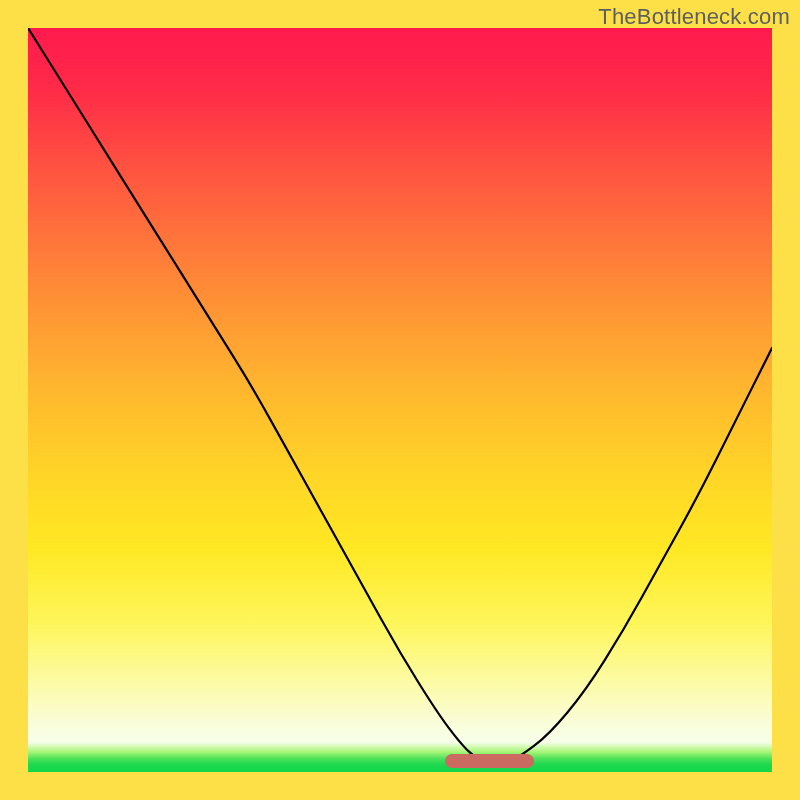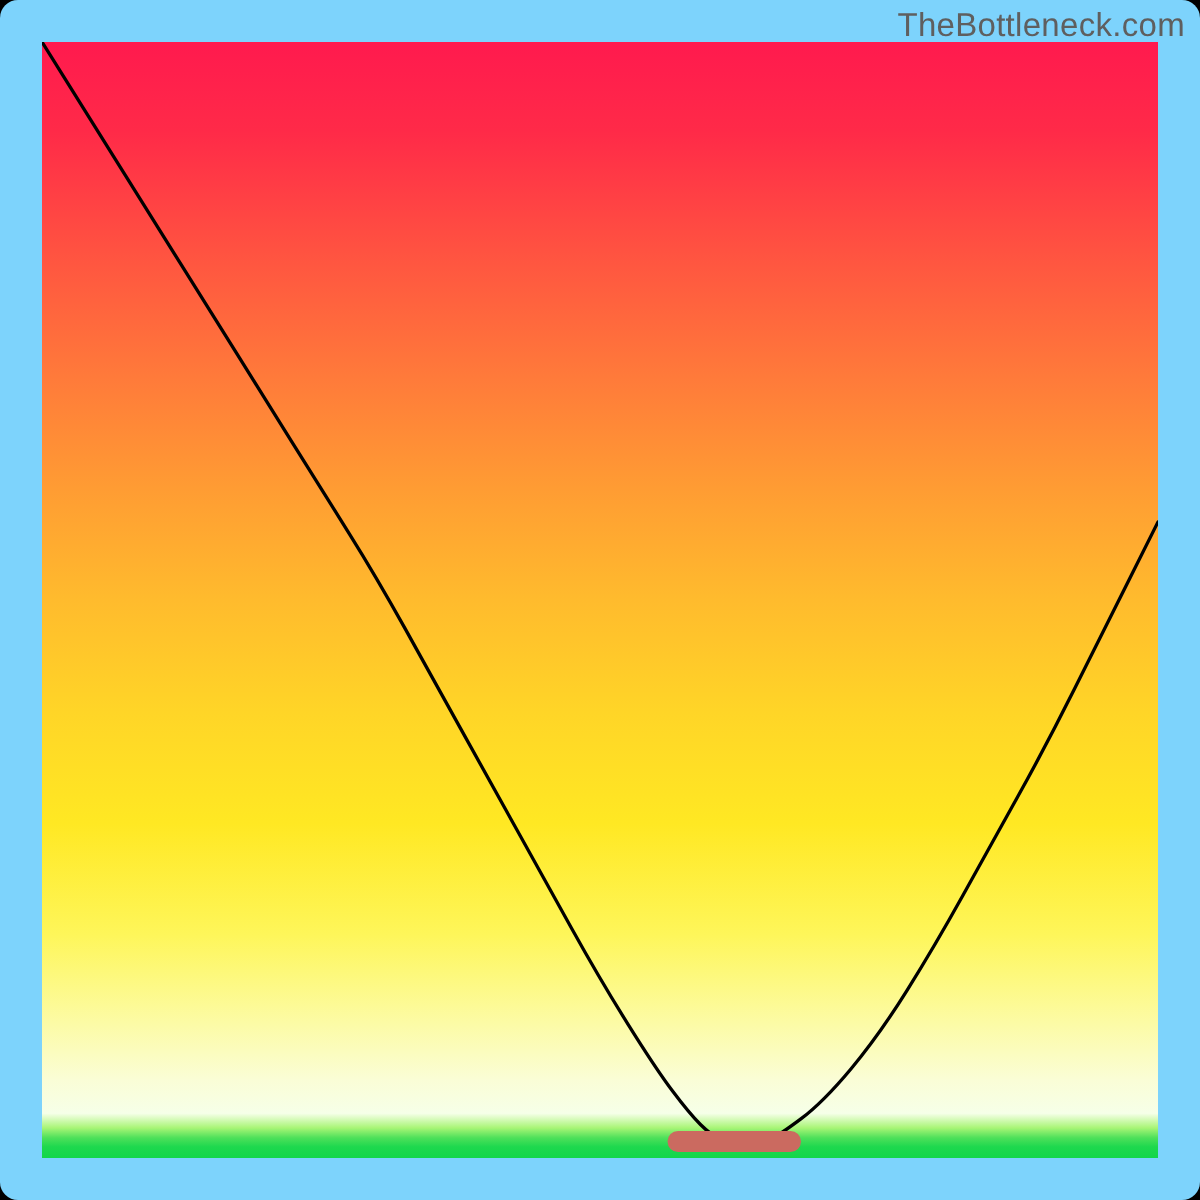--- a/index.html
+++ b/index.html
@@ -8,22 +8,21 @@
     width: 800px;
     height: 800px;
     background: #000;
     overflow: hidden;
     font-family: Arial, Helvetica, sans-serif;
   }
   .frame {
     position: relative;
     width: 800px;
     height: 800px;
-    background: #7dd3fc;
-    border-radius: 12px;
+    background: #fde047;
   }
   .watermark {
     position: absolute;
     top: 4px;
     right: 10px;
     color: #5f5f5f;
     font-size: 22px;
     letter-spacing: 0.2px;
     z-index: 10;
     font-weight: 500;

